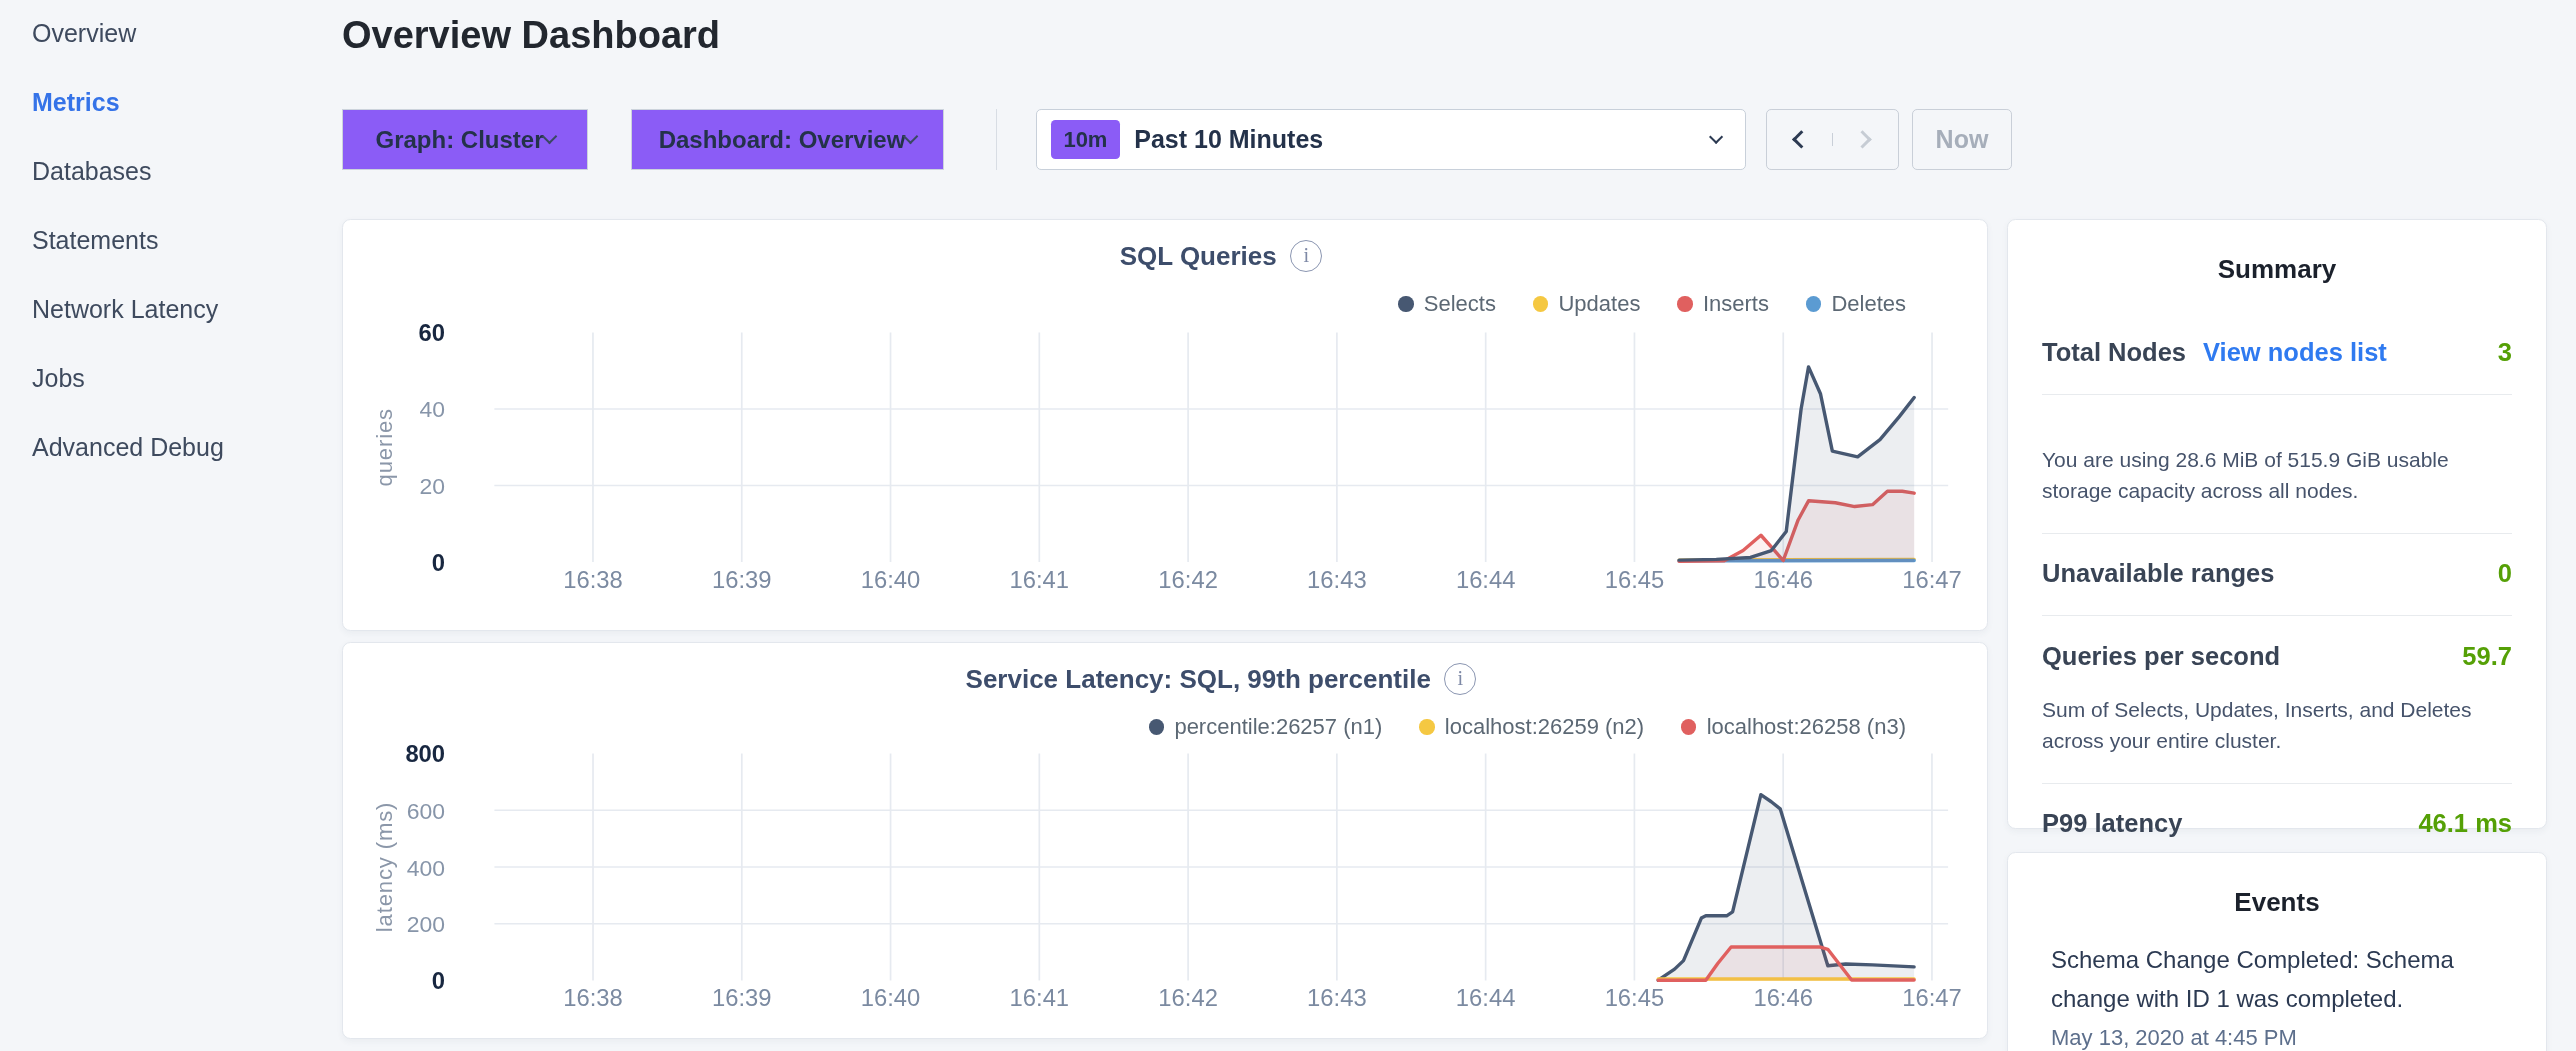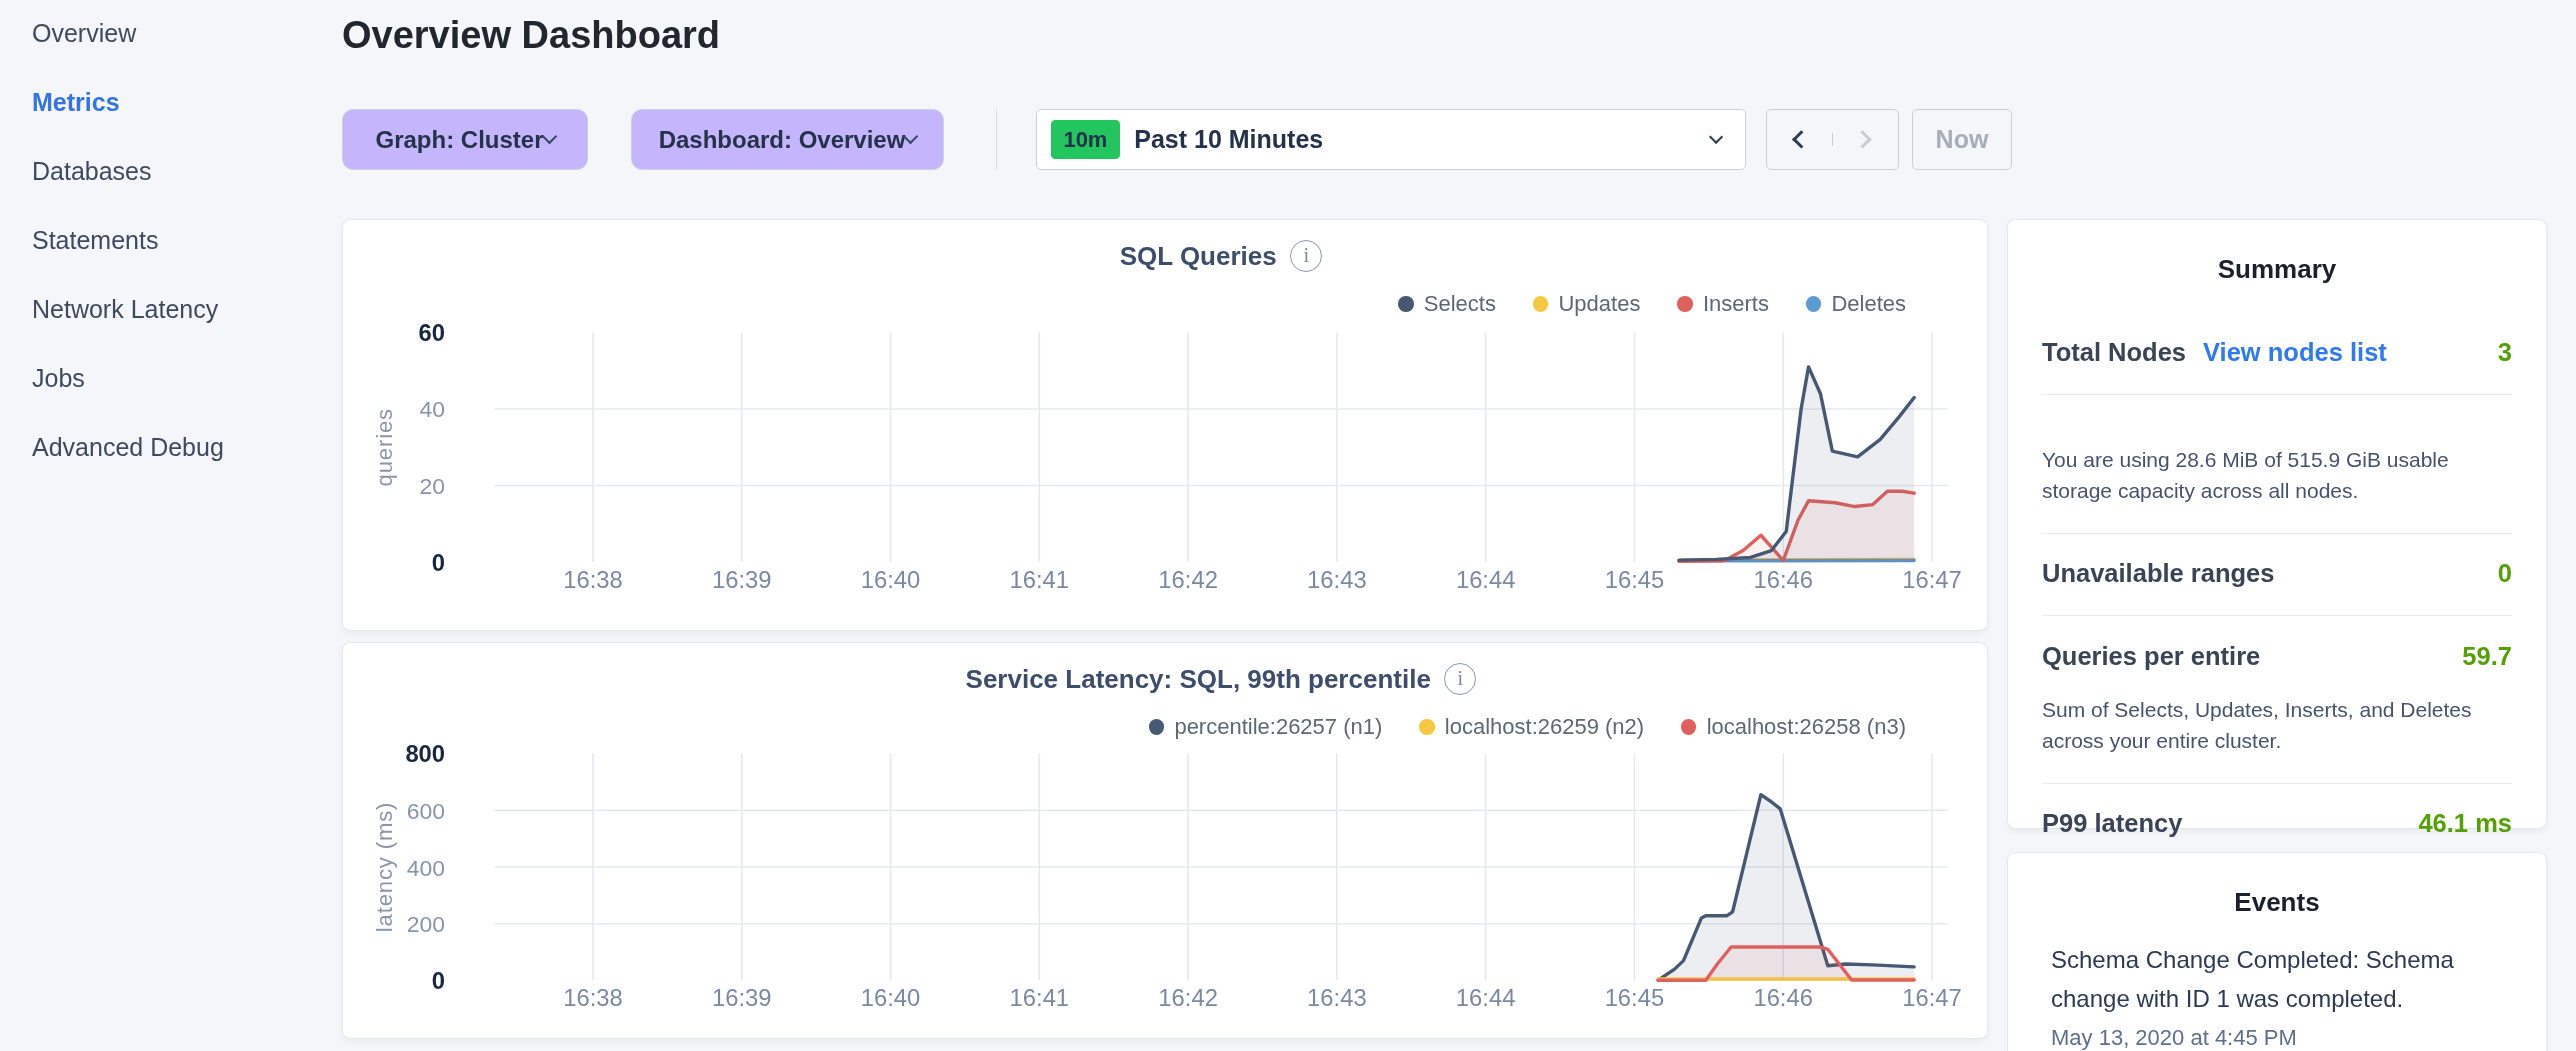--- a/index.html
+++ b/index.html
@@ -12,33 +12,33 @@
   }
   
   .sidebar { position:absolute; left:8px; top:0; width:340px; height:1051px; padding:18.7px 0 0 24px; }
   .side-item { font-size:25px; color:#3e4a5e; margin-bottom:40px; cursor:pointer; }
   .side-item.active { color:#3573e8; font-weight:700; }
   
   .page-title { position:absolute; left:342px; top:13.6px; font-size:38px; font-weight:600; color:#22272f; }
   
   .ctrl { position:absolute; top:109px; height:61px; display:flex; align-items:center; }
   .dropdown {
-    background:#c4b5fd; border:0.9px solid #ccd3dc; border-radius:11px;
+    background:#8b5cf6; border:0.9px solid #ccd3dc; border-radius:0;
     justify-content:center; gap:0; cursor:pointer;
   }
   .dd-graph { left:342px; width:246px; }
   .dd-dash  { left:631px; width:313px; }
   .dd-label { font-size:24px; font-weight:700; color:#24324a; }
   .chev { display:inline-block; width:11px; height:11px; border-right:2.6px solid #3a4863; border-bottom:2.6px solid #3a4863; transform:rotate(45deg); margin-top:-5.1px; }
   .v-divider { position:absolute; left:996px; top:109px; width:0.9px; height:61px; background:#d8dde4; }
   .timebox {
     left:1036px; width:710px; background:#fff; border:0.9px solid #c8d0da; border-radius:5.1px;
     padding:0 24px 0 13.6px; cursor:pointer;
   }
-  .time-badge { background:#22c55e; border-radius:4.3px; padding:6.8px 12.8px; font-size:22px; font-weight:700; color:#24324a; }
+  .time-badge { background:#8b5cf6; border-radius:4.3px; padding:6.8px 12.8px; font-size:22px; font-weight:700; color:#24324a; }
   .time-label { font-size:25px; font-weight:700; color:#24324a; margin-left:14px; flex:1; }
   .time-chev { width:10.2px; height:10.2px; border-width:2.1px; border-color:#2c3a52; }
   .arrowgrp { left:1766px; width:133px; border:0.9px solid #c9cfd8; border-radius:5.1px; height:61px; display:flex; }
   .arrowbtn { width:50%; display:flex; align-items:center; justify-content:center; cursor:pointer; }
   .arrowbtn:first-child { border-right:0.9px solid #c9cfd8; }
   .chev-left  { width:12.8px; height:12.8px; border-right:3.4px solid #2c3a52; border-bottom:3.4px solid #2c3a52; transform:rotate(135deg); margin-left:5.1px; }
   .chev-right { width:12.8px; height:12.8px; border-right:3.4px solid #c6ccd4; border-bottom:3.4px solid #c6ccd4; transform:rotate(-45deg); margin-right:5.1px; }
   .nowbtn { left:1912px; width:100px; border:0.9px solid #c9cfd8; border-radius:5.1px; justify-content:center;
             font-size:25px; font-weight:700; color:#a6aeba; cursor:default; }
   
@@ -251,21 +251,21 @@
 
   <div class="sum-row">
     <div class="sum-line">
       <span class="sum-label">Unavailable ranges</span>
       <span class="sum-value">0</span>
     </div>
   </div>
 
   <div class="sum-row">
     <div class="sum-line">
-      <span class="sum-label">Queries per entire</span>
+      <span class="sum-label">Queries per second</span>
       <span class="sum-value">59.7</span>
     </div>
     <div class="sum-sub">Sum of Selects, Updates, Inserts, and Deletes across your entire cluster.</div>
   </div>
 
   <div class="sum-row">
     <div class="sum-line">
       <span class="sum-label">P99 latency</span>
       <span class="sum-value">46.1 ms</span>
     </div>

